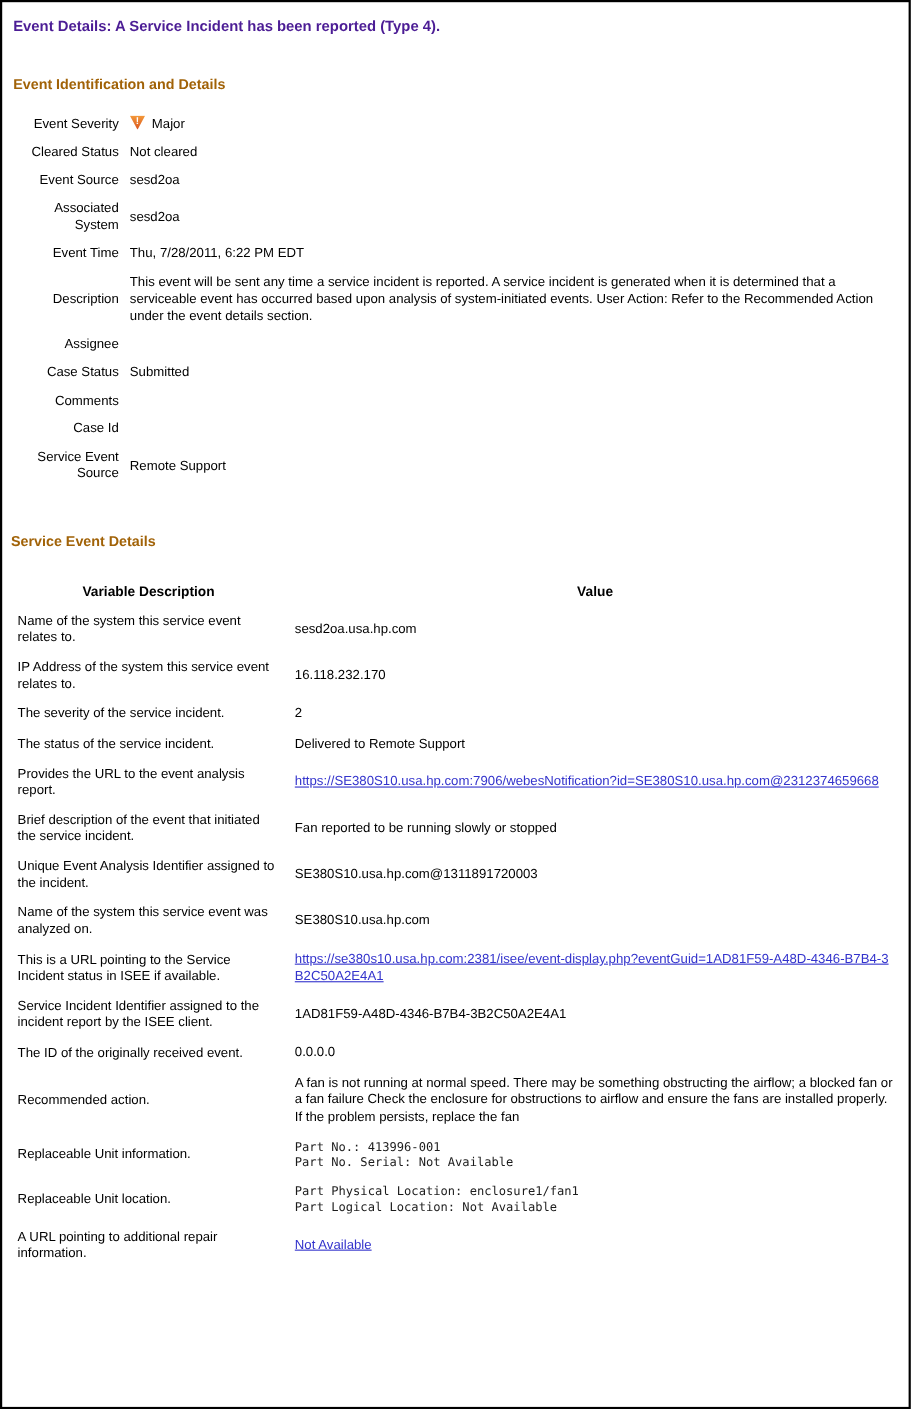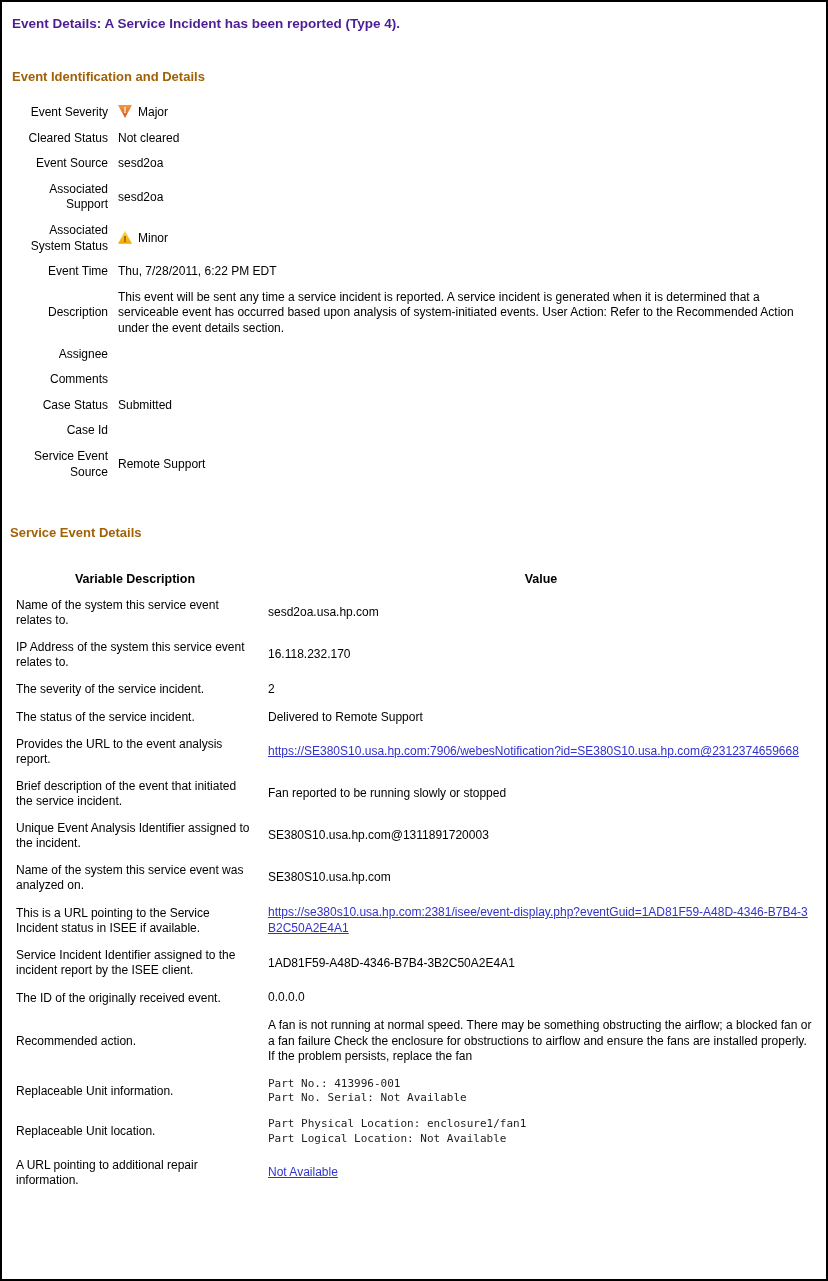--- a/index.html
+++ b/index.html
@@ -129,48 +129,42 @@
   </tr>
   <tr>
     <th>Cleared Status</th>
     <td>Not cleared</td>
   </tr>
   <tr>
     <th>Event Source</th>
     <td>sesd2oa</td>
   </tr>
   <tr>
-    <th>Associated Support</th>
+    <th>Associated System</th>
     <td>sesd2oa</td>
-  </tr>
-  <tr>
-    <th>Associated System Status</th>
-    <td>
-      <span class="sev-icon sev-minor"><span class="bang">!</span></span><span>Minor</span>
-    </td>
   </tr>
   <tr>
     <th>Event Time</th>
     <td>Thu, 7/28/2011, 6:22 PM EDT</td>
   </tr>
   <tr>
     <th>Description</th>
     <td>This event will be sent any time a service incident is reported. A service incident is generated when it is determined that a serviceable event has occurred based upon analysis of system-initiated events. User Action: Refer to the Recommended Action under the event details section.</td>
   </tr>
   <tr>
     <th>Assignee</th>
     <td></td>
   </tr>
   <tr>
+    <th>Case Status</th>
+    <td>Submitted</td>
+  </tr>
+  <tr>
     <th>Comments</th>
     <td></td>
-  </tr>
-  <tr>
-    <th>Case Status</th>
-    <td>Submitted</td>
   </tr>
   <tr>
     <th>Case Id</th>
     <td></td>
   </tr>
   <tr>
     <th>Service Event Source</th>
     <td>Remote Support</td>
   </tr>
 </tbody>

